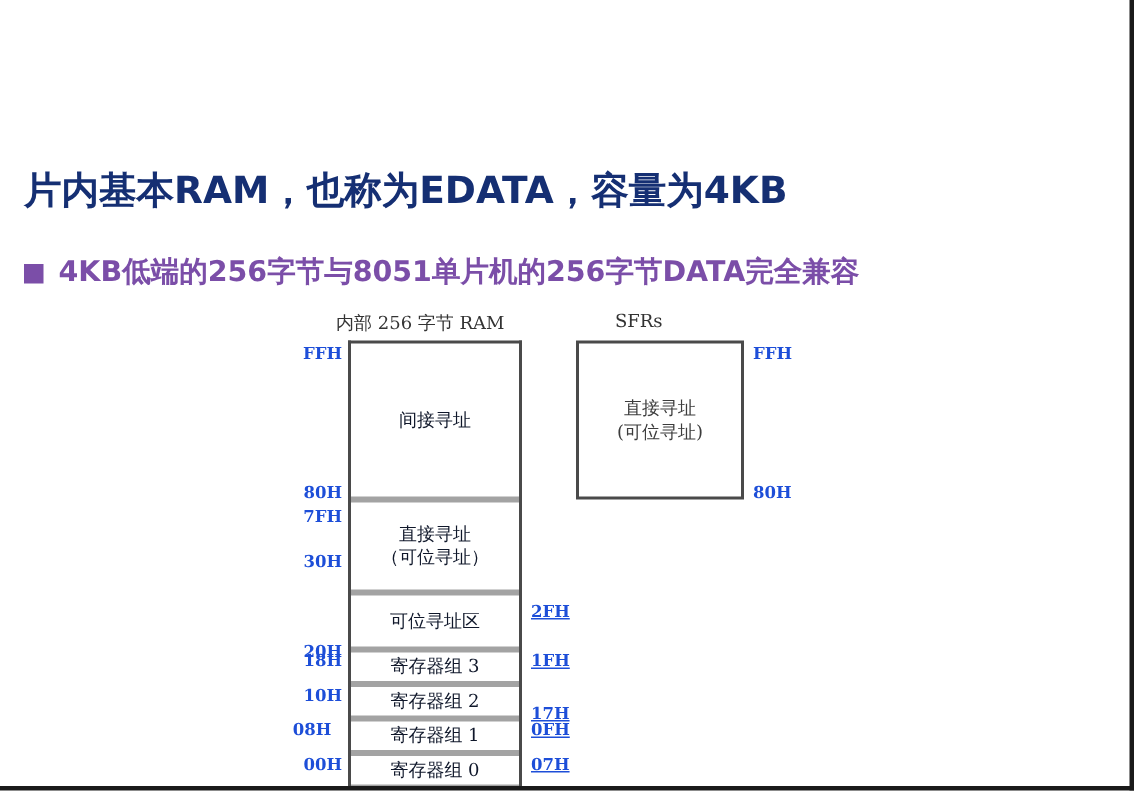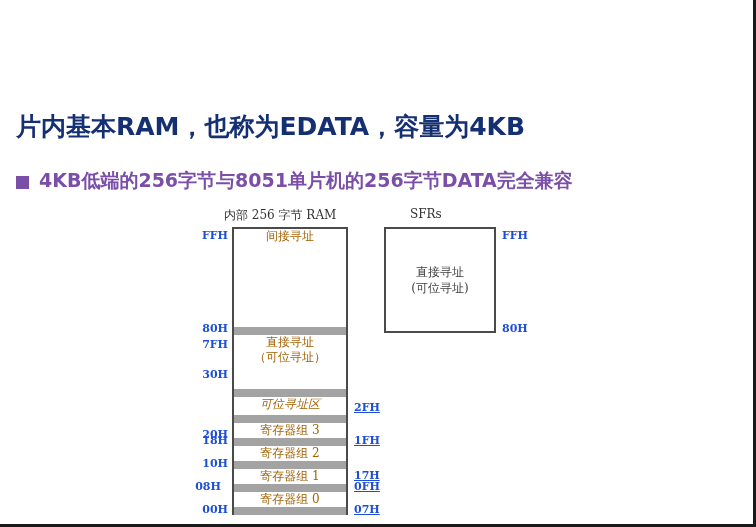--- a/index.html
+++ b/index.html
@@ -150,28 +150,28 @@
   .cap-ram{left:36px;top:2px;}
   .cap-sfr{left:222px;top:2px;}
 
   
   .ramcol{
     position:absolute;left:44px;top:22px;width:116px;
     border:2px solid #4a4a4a;border-bottom:none;box-sizing:border-box;
     background:#ffffff;
   }
   .cell{
-    border-bottom:8px solid #a3a3a3;
-    display:flex;align-items:flex-start;justify-content:center;
-    font-size:12px;color:#a16207;text-align:center;line-height:1.25;
+    border-bottom:4px solid #a3a3a3;
+    display:flex;align-items:center;justify-content:center;
+    font-size:12px;color:#0f172a;text-align:center;line-height:1.25;
     box-sizing:border-box;
   }
   .cell.h-indirect{height:106px;}
   .cell.h-direct{height:62px;}
-  .cell.h-bit{height:26px;font-style:italic;}
+  .cell.h-bit{height:38px;}
   .cell.h-reg{height:23px;}
 
   
   .sfrbox{
     position:absolute;left:196px;top:22px;width:112px;height:106px;
     border:2px solid #4a4a4a;box-sizing:border-box;background:#ffffff;
     display:flex;flex-direction:column;align-items:center;justify-content:center;
     font-size:12px;color:#3c3c3c;line-height:1.35;
   }
 

